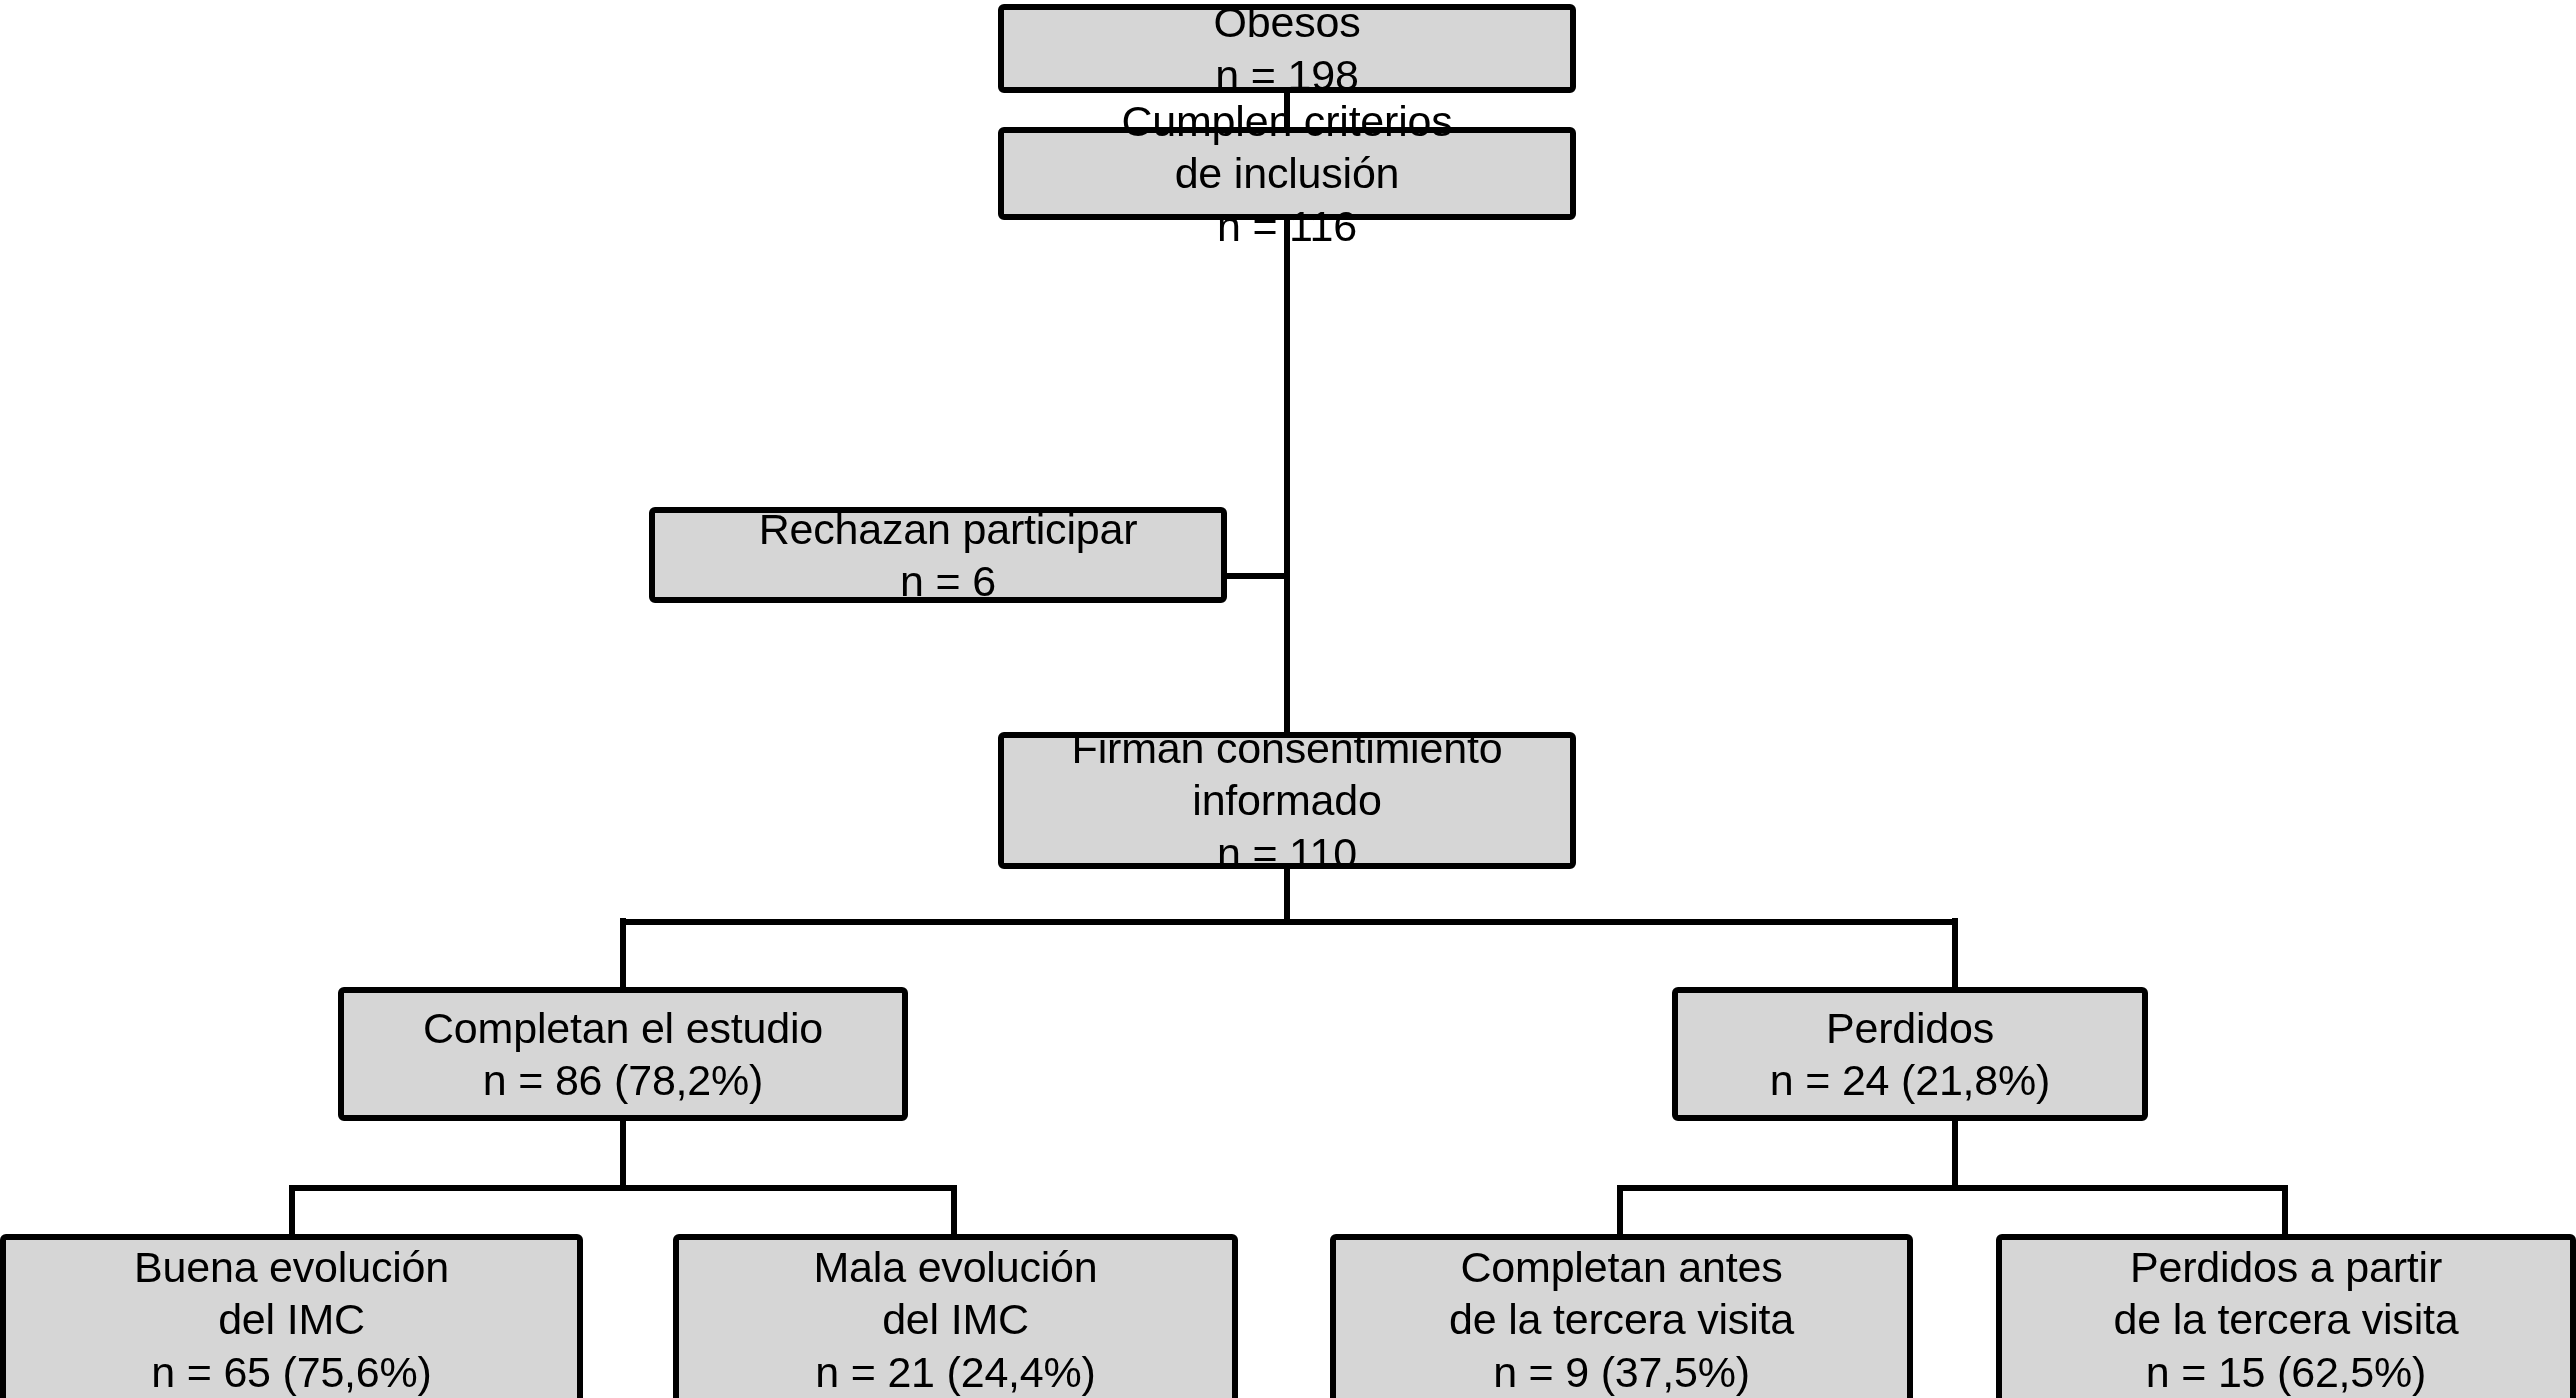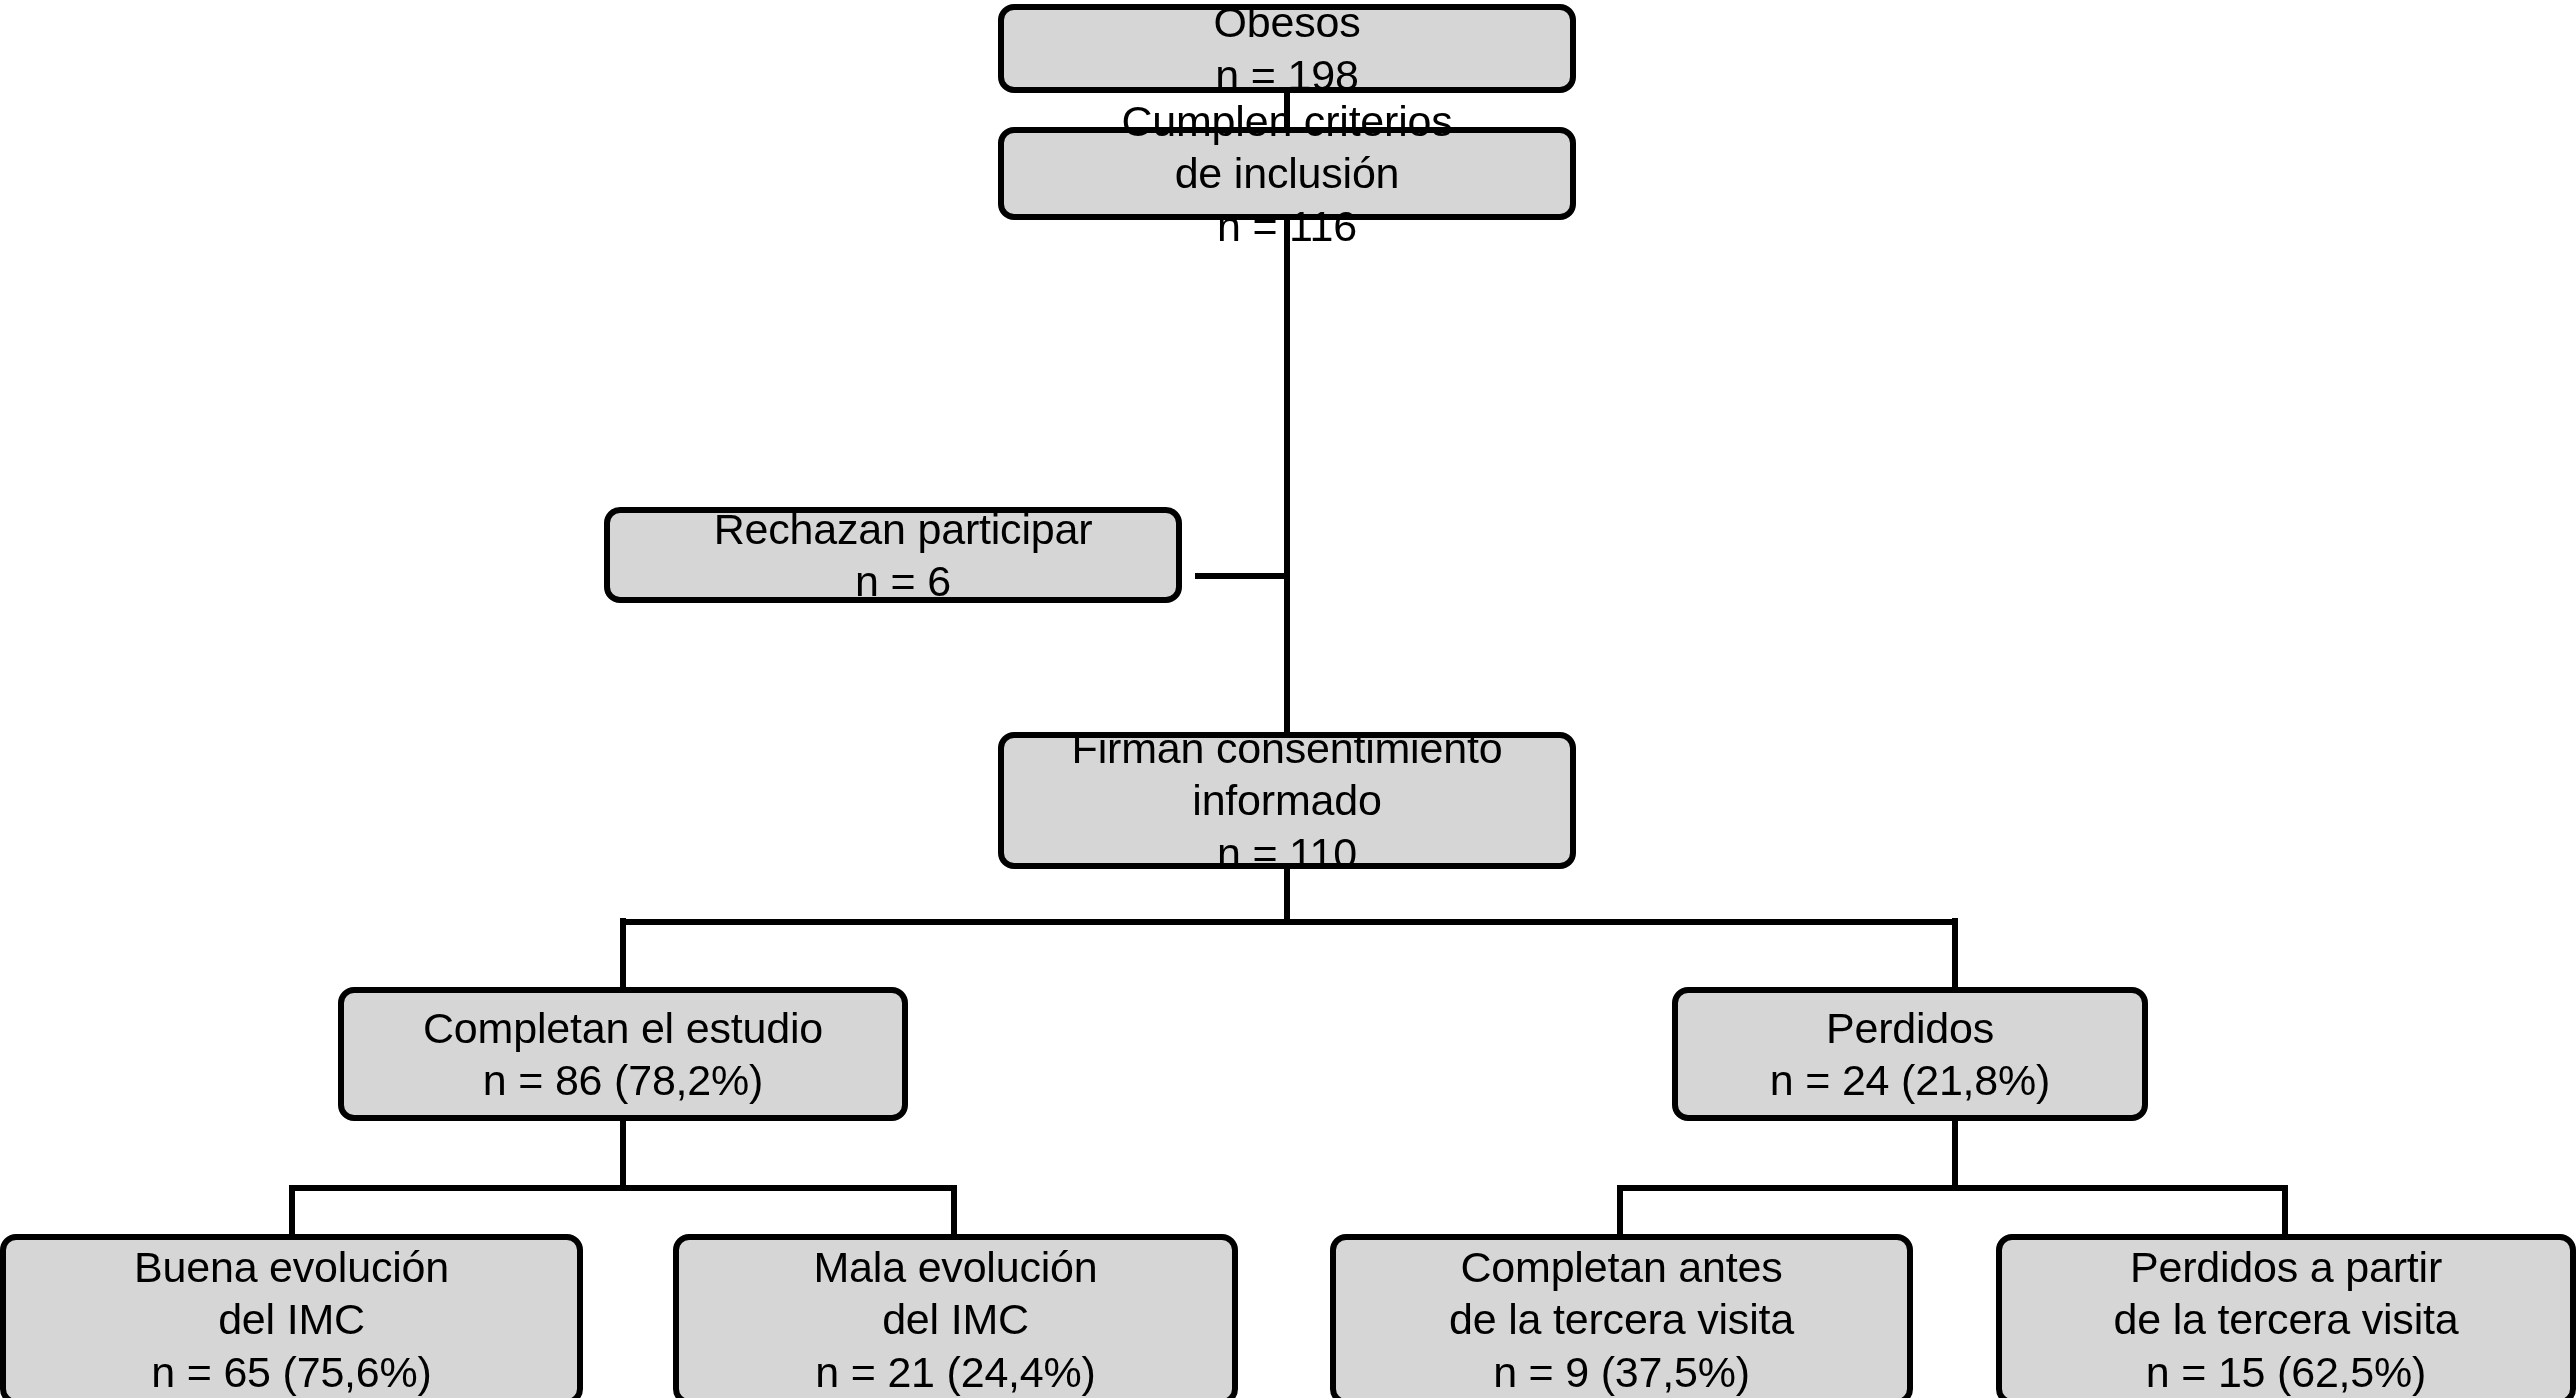--- a/index.html
+++ b/index.html
@@ -27,21 +27,21 @@
     stroke: #000000;
     stroke-width: 7;
     shape-rendering: crispEdges;
   }
   
   .node {
     position: absolute;
     box-sizing: border-box;
     background: #d6d6d6;
     border: 6px solid #000000;
-    border-radius: 16px;
+    border-radius: 6px;
     display: flex;
     flex-direction: column;
     align-items: center;
     justify-content: center;
     text-align: center;
     color: #000000;
     font-size: 43px;
     line-height: 1.22;
     letter-spacing: -0.2px;
   }
@@ -83,21 +83,21 @@
     <span class="ln">Obesos</span>
     <span class="ln">n = 198</span>
   </div>
 
   <div class="node" style="left:998px; top:127px; width:578px; height:93px;text-align:right;">
     <span class="ln">Cumplen criterios</span>
     <span class="ln">de inclusión</span>
     <span class="ln">n = 116</span>
   </div>
 
-  <div class="node" style="left:604px; top:507px; width:578px; height:96px;padding-left:20px;">
+  <div class="node" style="left:649px; top:507px; width:578px; height:96px;padding-left:20px;">
     <span class="ln">Rechazan participar</span>
     <span class="ln">n = 6</span>
   </div>
 
   <div class="node" style="left:998px; top:732px; width:578px; height:137px;align-items:center;">
     <span class="ln">Firman consentimiento</span>
     <span class="ln">informado</span>
     <span class="ln">n = 110</span>
   </div>
 

